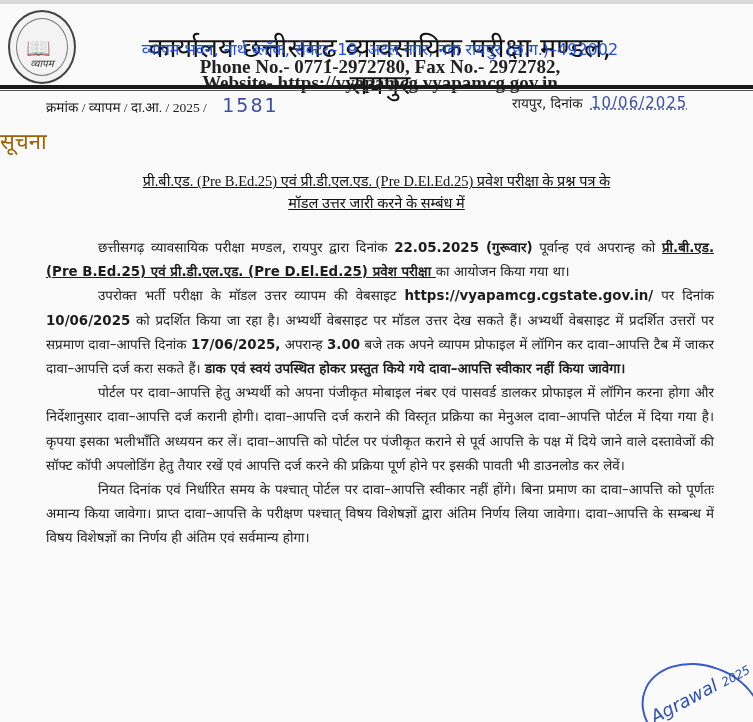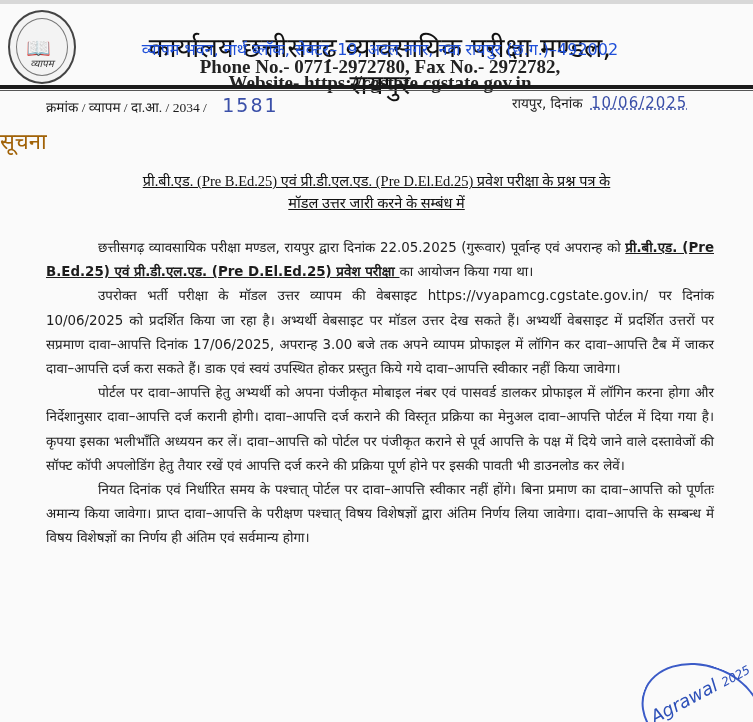--- a/index.html
+++ b/index.html
@@ -50,21 +50,21 @@
     position: absolute; left: 60px; width: 633px; top: 170px; text-align: center;
     font-size: 14.5px; line-height: 22px; text-decoration: underline; color: #111;
     font-family: "Liberation Serif", "DejaVu Sans", serif;
   }
   .body-text {
     position: absolute; left: 46px; width: 668px; top: 236px;
     font-size: 13.4px; line-height: 24.2px; text-align: justify; color: #1d1d1d;
   }
   .body-text p { margin: 0; }
   .indent { text-indent: 52px; }
-  .b { font-weight: normal; }
+  .b { font-weight: bold; }
   .bu { font-weight: bold; text-decoration: underline; }
 
   .signature {
     position: absolute; left: 652px; top: 680px; width: 110px; height: 50px;
     color: #2c4fb8; font-style: italic; font-size: 18px;
     transform: rotate(-28deg);
   }
   .sig-arc {
     position: absolute; left: 640px; top: 665px; width: 120px; height: 90px;
     border: 2px solid #3b5bc7; border-radius: 50%; border-right-color: transparent; border-bottom-color: transparent;
@@ -78,28 +78,28 @@
 
 <div class="header">
   <div class="logo">
     <div class="logo-inner"></div>
     <div class="logo-book">📖</div>
     <div class="logo-text">व्यापम</div>
   </div>
   <div class="org-title">कार्यालय छत्तीसगढ़ व्यावसायिक परीक्षा मण्डल, रायपुर</div>
   <div class="addr">व्यापम भवन, नार्थ ब्लॉक,  सेक्टर–19, अटल नगर, नवा रायपुर (छ.ग.)–492002</div>
   <div class="phone">Phone No.- 0771-2972780,  Fax No.-  2972782,</div>
-  <div class="website">Website- https://cgstate.cgstate.gov.in</div>
+  <div class="website">Website- https://vyapamcg.vyapamcg.gov.in</div>
 </div>
 
 <div class="rule-thick"></div>
 <div class="rule-thin"></div>
 
 <div class="refline">
-  <span>क्रमांक / व्यापम / दा.आ. / 2034 /</span>
+  <span>क्रमांक / व्यापम / दा.आ. / 2025 /</span>
   <span class="ref-no">1581</span>
 </div>
 <div class="dateline">
   <span>रायपुर, दिनांक</span>
   <span class="date-val">10/06/2025</span>
 </div>
 
 <div class="notice-title">सूचना</div>
 
 <div class="subject">

